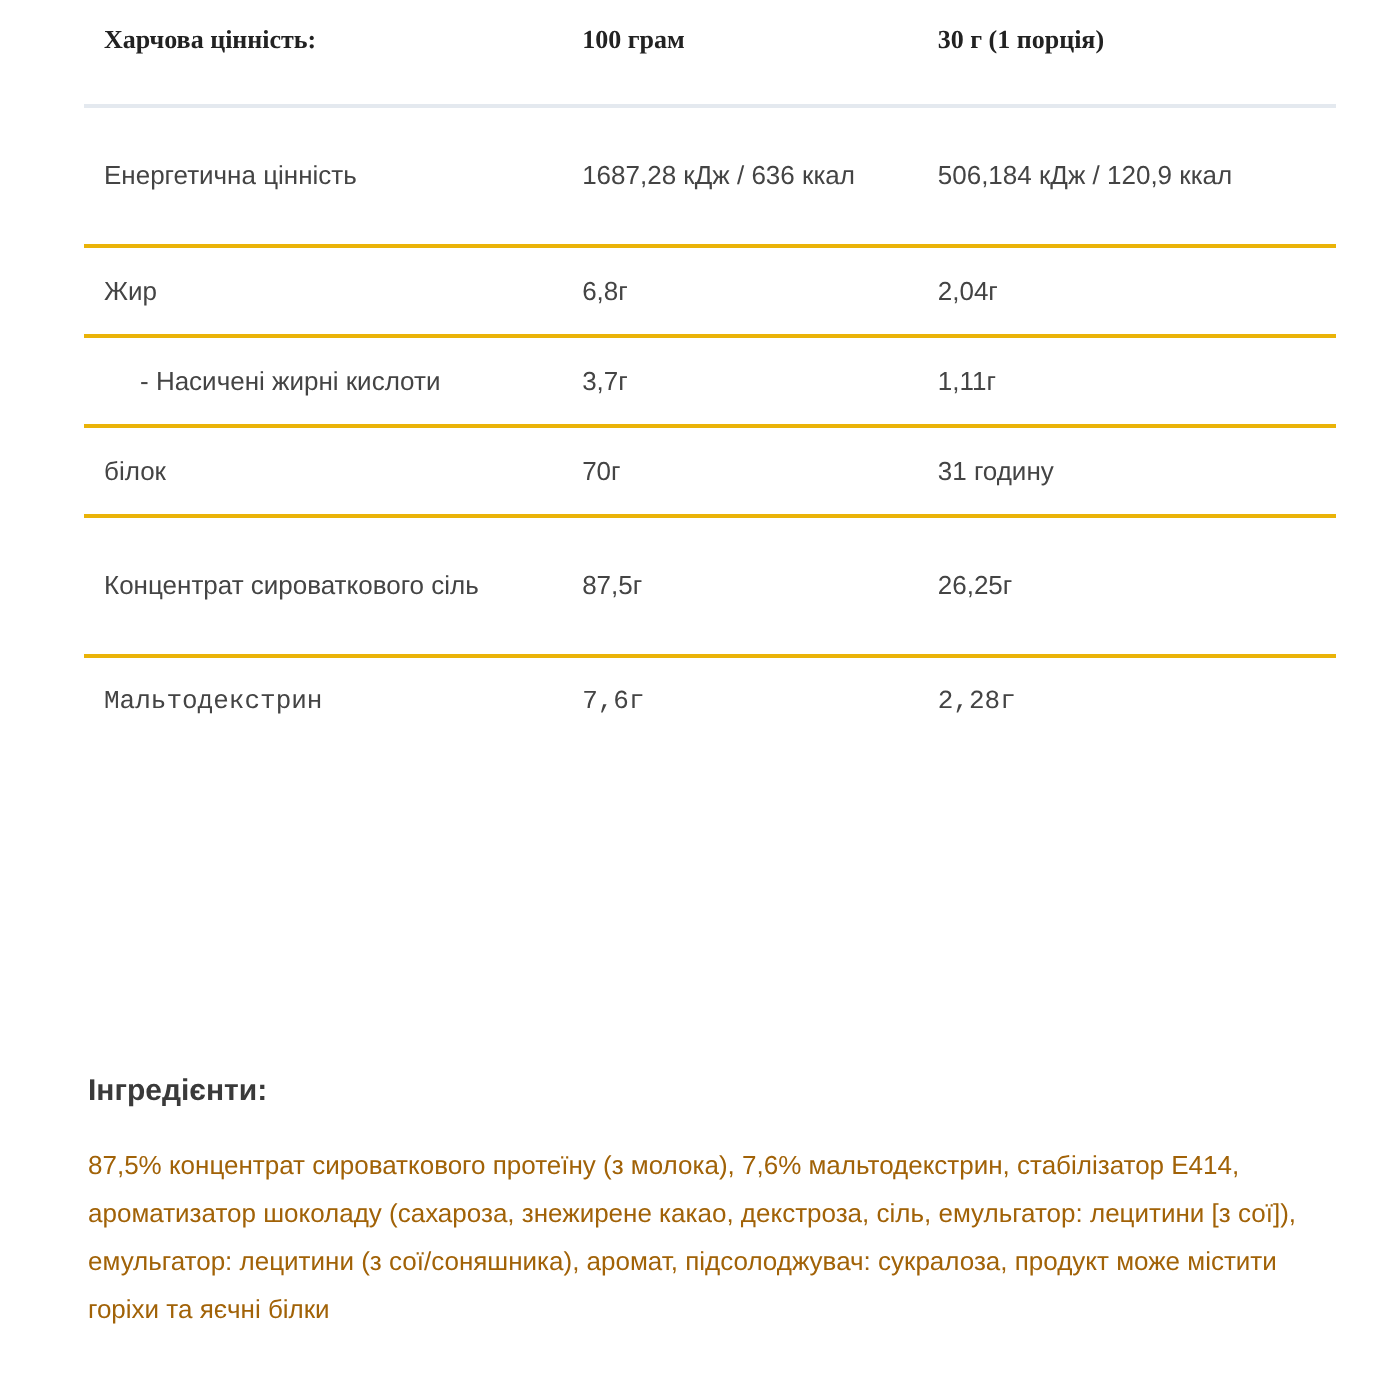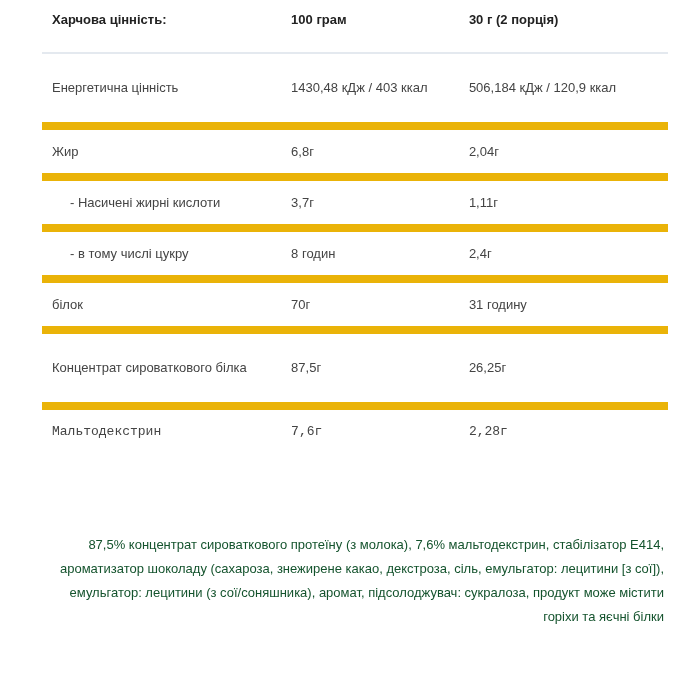--- a/index.html
+++ b/index.html
@@ -34,23 +34,24 @@
       font-weight: bold;
       color: #222222;
       height: 44px;
       padding-top: 8px;
       padding-bottom: 0;
       vertical-align: top;
       line-height: 24px;
     }
     .nutri-table thead tr {
       border-bottom: 2px solid #e4e9ef;
+      font-family: Liberation Serif, serif;
     }
     .nutri-table tbody tr {
-      border-bottom: 8px solid #eab308;
+      border-bottom: 2px solid #eab308;
     }
     .nutri-table tbody tr:last-child {
       border-bottom: none;
       font-family: Liberation Mono, monospace;
     }
     .nutri-table td {
       color: #444444;
       height: 43px;
     }
     .nutri-table tr.tall td {
@@ -71,69 +72,64 @@
       margin: 0 0 12px 0;
       font-size: 15px;
       font-weight: bold;
       color: #3a3a3a;
       line-height: 26px;
     }
     .ingredients p {
       margin: 0;
       font-size: 13px;
       line-height: 24px;
-      color: #14532d;
-      text-align: right;
+      color: #a16207;
     }
   </style>
 </head>
 <body>
 
 <table class="nutri-table">
   <thead>
     <tr>
       <th class="col1">Харчова цінність:</th>
       <th class="col2">100 грам</th>
-      <th class="col3">30 г (2 порція)</th>
+      <th class="col3">30 г (1 порція)</th>
     </tr>
   </thead>
   <tbody>
     <tr class="tall">
       <td>Енергетична цінність</td>
-      <td style="padding-right:20px">1430,48 кДж / 403 ккал</td>
+      <td style="padding-right:20px">1687,28 кДж / 636 ккал</td>
       <td style="padding-right:40px">506,184 кДж / 120,9 ккал</td>
     </tr>
     <tr>
       <td>Жир</td>
       <td>6,8г</td>
       <td>2,04г</td>
     </tr>
     <tr>
       <td class="indent">- Насичені жирні кислоти</td>
       <td>3,7г</td>
       <td>1,11г</td>
     </tr>
     <tr>
-      <td class="indent">- в тому числі цукру</td>
-      <td>8 годин</td>
-      <td>2,4г</td>
-    </tr>
-    <tr>
       <td>білок</td>
       <td>70г</td>
       <td>31 годину</td>
     </tr>
     <tr class="tall">
-      <td style="padding-right:30px">Концентрат сироваткового білка</td>
+      <td style="padding-right:30px">Концентрат сироваткового сіль</td>
       <td>87,5г</td>
       <td>26,25г</td>
     </tr>
     <tr>
       <td>Мальтодекстрин</td>
       <td>7,6г</td>
       <td>2,28г</td>
     </tr>
   </tbody>
 </table>
 
 <section class="ingredients">
+  <h3>Інгредієнти:</h3>
   <p>87,5% концентрат сироваткового протеїну (з молока), 7,6% мальтодекстрин, стабілізатор Е414, ароматизатор шоколаду (сахароза, знежирене какао, декстроза, сіль, емульгатор: лецитини [з сої]), емульгатор: лецитини (з сої/соняшника), аромат, підсолоджувач: сукралоза, продукт може містити горіхи та яєчні білки</p>
 </section>
 
 </body></html>

